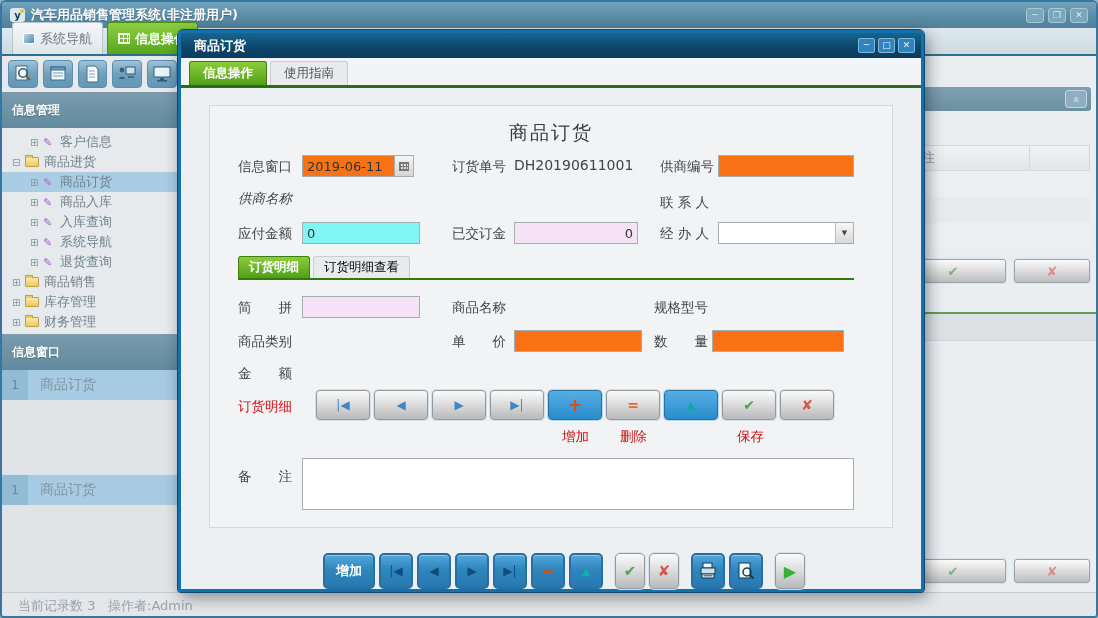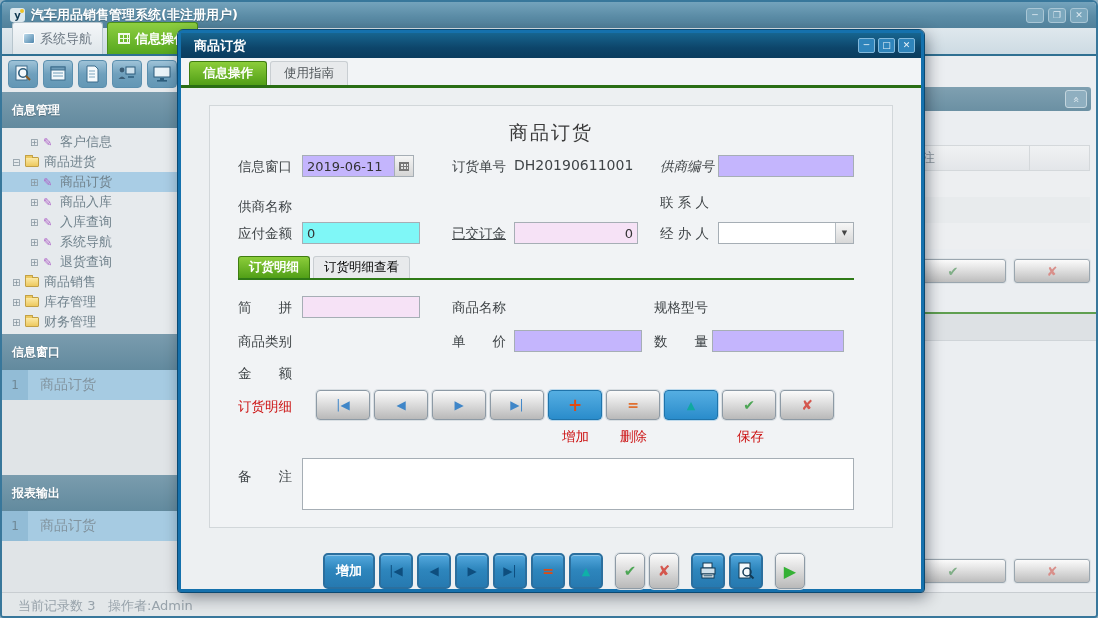--- a/index.html
+++ b/index.html
@@ -96,21 +96,21 @@
   .mtab { height:24px; padding:0 13px; display:flex; align-items:center; margin-right:3px; font-size:12.5px;
     border:1px solid #c9ced2; border-bottom:none; border-radius:3px 3px 0 0; background:#e8eaec; color:#50565a; }
   .mtab.active { background:linear-gradient(#8ccd3a,#519f17); border-color:#3f7d10; color:#fff; font-weight:bold; }
   .modal-body { position:absolute; top:58px; left:0; right:0; bottom:0; background:#edf0f2; }
 
   .form-box { position:absolute; left:28px; right:28px; top:14px; height:423px;
     border:1px solid #d2d7da; background:#f1f3f5; }
   .form-heading { position:absolute; top:14px; left:0; right:0; text-align:center; font-size:19px; color:#3a3a3a; letter-spacing:2px; }
   .flabel { position:absolute; color:#3f4447; font-size:13.5px; }
   .fvalue { position:absolute; color:#3f4447; font-size:14px; }
-  .tb { position:absolute; height:22px; border:1px solid #a6aeb5; background:#c4b5fd; font-size:13px; color:#333; padding:0 4px;
+  .tb { position:absolute; height:22px; border:1px solid #a6aeb5; background:#f97316; font-size:13px; color:#333; padding:0 4px;
     font-family:"DejaVu Sans","Liberation Sans",sans-serif; }
   .tb.cyan { background:#7ff7f7; }
   .tb.pink { background:#f6e2f6; }
   .tb.right { text-align:right; }
   .date-wrap { position:absolute; display:flex; }
   .date-wrap .tb { position:static; width:92px; border-right:none; }
   .cal-btn { width:20px; height:22px; border:1px solid #a6aeb5; background:linear-gradient(#f5f5f5,#d5d5d5);
     display:flex; align-items:center; justify-content:center; }
   .cal-glyph { width:10px; height:9px;
     background:repeating-linear-gradient(0deg,#777 0 1px,transparent 1px 3px),repeating-linear-gradient(90deg,#777 0 1px,transparent 1px 3px);
@@ -313,21 +313,20 @@
 
       <div class="side-header">信息窗口</div>
       <div class="side-list">
         <div class="list-row">
           <div class="idx">1</div>
           <div class="lbl">商品订货</div>
         </div>
         <div class="list-empty1"></div>
       </div>
 
-      <div class="side-header">报表输出</div>
       <div class="side-list">
         <div class="list-row">
           <div class="idx">1</div>
           <div class="lbl">商品订货</div>
         </div>
         <div class="list-empty2"></div>
       </div>
     </div>
 
     <div class="statusbar">
@@ -356,29 +355,29 @@
 
           <span class="flabel" style="left:28px; top:52px;">信息窗口</span>
           <div class="date-wrap" style="left:92px; top:49px;">
             <input class="tb" value="2019-06-11" style="">
             <div class="cal-btn">
                 <span class="cal-glyph"></span>
               </div>
           </div>
           <span class="flabel" style="left:242px; top:52px;">订货单号</span>
           <span class="fvalue" style="left:304px; top:51px;">DH20190611001</span>
-          <span class="flabel" style="left:450px; top:52px;font-style:italic;">供商编号</span>
+          <span class="flabel" style="left:450px; top:52px;">供商编号</span>
           <input class="tb" style="left: 508px; top: 49px; width: 136px;">
 
-          <span class="flabel" style="left:28px; top:92px;">供商名称</span>
+          <span class="flabel" style="left:28px; top:84px;font-style:italic;">供商名称</span>
           <span class="flabel" style="left:450px; top:88px;">联 系 人</span>
 
           <span class="flabel" style="left:28px; top:119px;">应付金额</span>
           <input class="tb cyan" style="left: 92px; top: 116px; width: 118px;" value="0">
-          <span class="flabel" style="left:242px; top:119px;text-decoration:underline;">已交订金</span>
+          <span class="flabel" style="left:242px; top:119px;">已交订金</span>
           <input class="tb pink right" style="left: 304px; top: 116px; width: 124px;" value="0">
           <span class="flabel" style="left:450px; top:119px;">经 办 人</span>
           <div class="select-wrap" style="left:508px; top:116px; width:136px;">
             <span class="sel-text"></span>
             <span class="sel-arrow">▼</span>
           </div>
 
           <div class="detail-tabstrip">
             <div class="dtab active">订货明细</div>
             <div class="dtab">订货明细查看</div>

